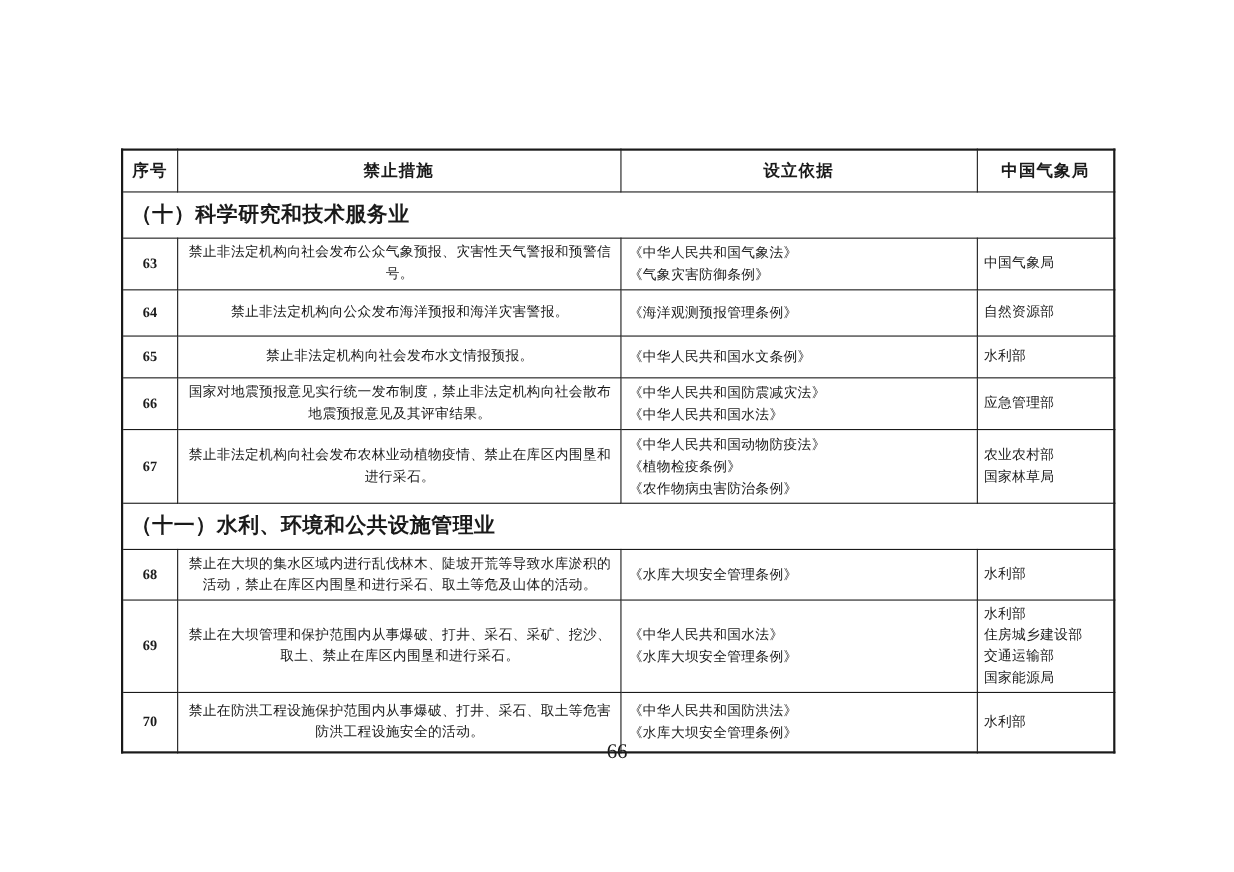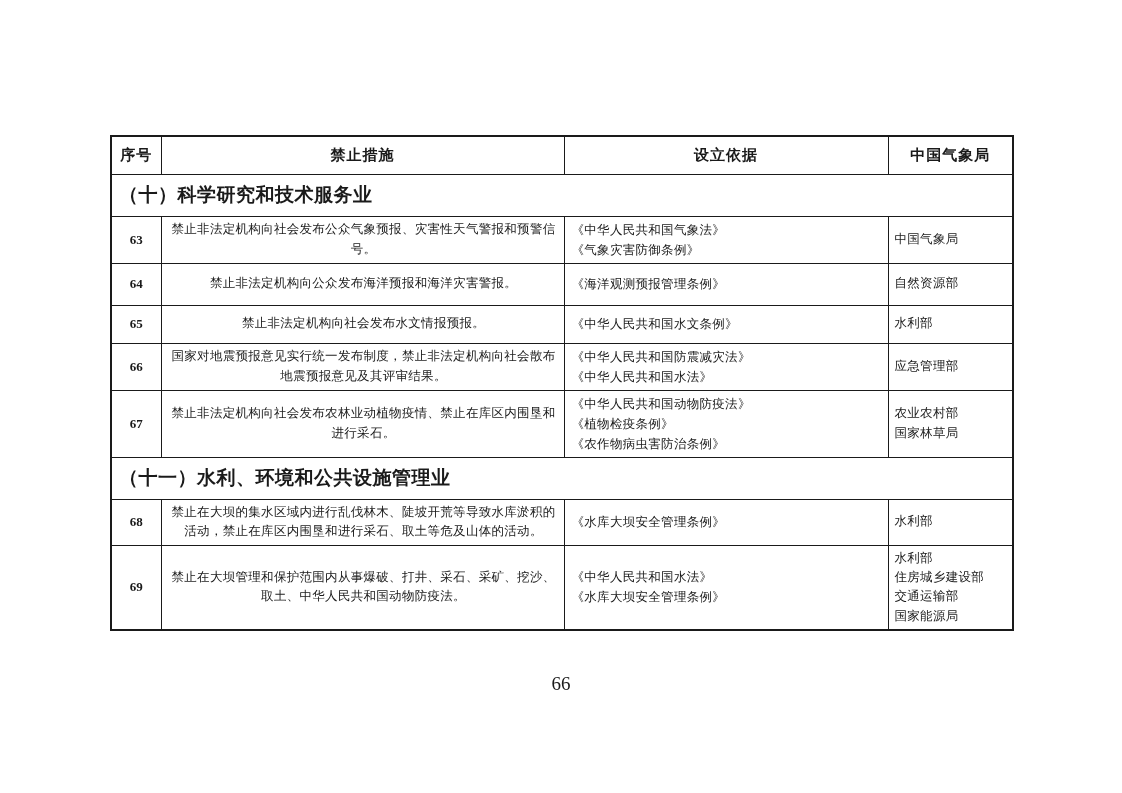--- a/index.html
+++ b/index.html
@@ -164,26 +164,33 @@
       </tr>
 
       <tr class="r68">
         <td class="no-cell">68</td>
         <td class="measure-cell">禁止在大坝的集水区域内进行乱伐林木、陡坡开荒等导致水库淤积的活动，禁止在库区内围垦和进行采石、取土等危及山体的活动。</td>
         <td class="basis-cell">《水库大坝安全管理条例》</td>
         <td class="dept-cell">水利部</td>
       </tr>
       <tr class="r69">
         <td class="no-cell">69</td>
-        <td class="measure-cell">禁止在大坝管理和保护范围内从事爆破、打井、采石、采矿、挖沙、取土、中华人民共和国动物防疫法。</td>
+        <td class="measure-cell">禁止在大坝管理和保护范围内从事爆破、打井、采石、采矿、挖沙、取土、禁止在库区内围垦和进行采石。</td>
         <td class="basis-cell">《中华人民共和国水法》
 《水库大坝安全管理条例》</td>
         <td class="dept-cell">水利部
 住房城乡建设部
 交通运输部
 国家能源局</td>
+      </tr>
+      <tr class="r70">
+        <td class="no-cell">70</td>
+        <td class="measure-cell">禁止在防洪工程设施保护范围内从事爆破、打井、采石、取土等危害防洪工程设施安全的活动。</td>
+        <td class="basis-cell">《中华人民共和国防洪法》
+《水库大坝安全管理条例》</td>
+        <td class="dept-cell">水利部</td>
       </tr>
     </tbody>
   </table>
 
   <div class="page-number">66</div>
 
 </div>
 
 </body></html>

